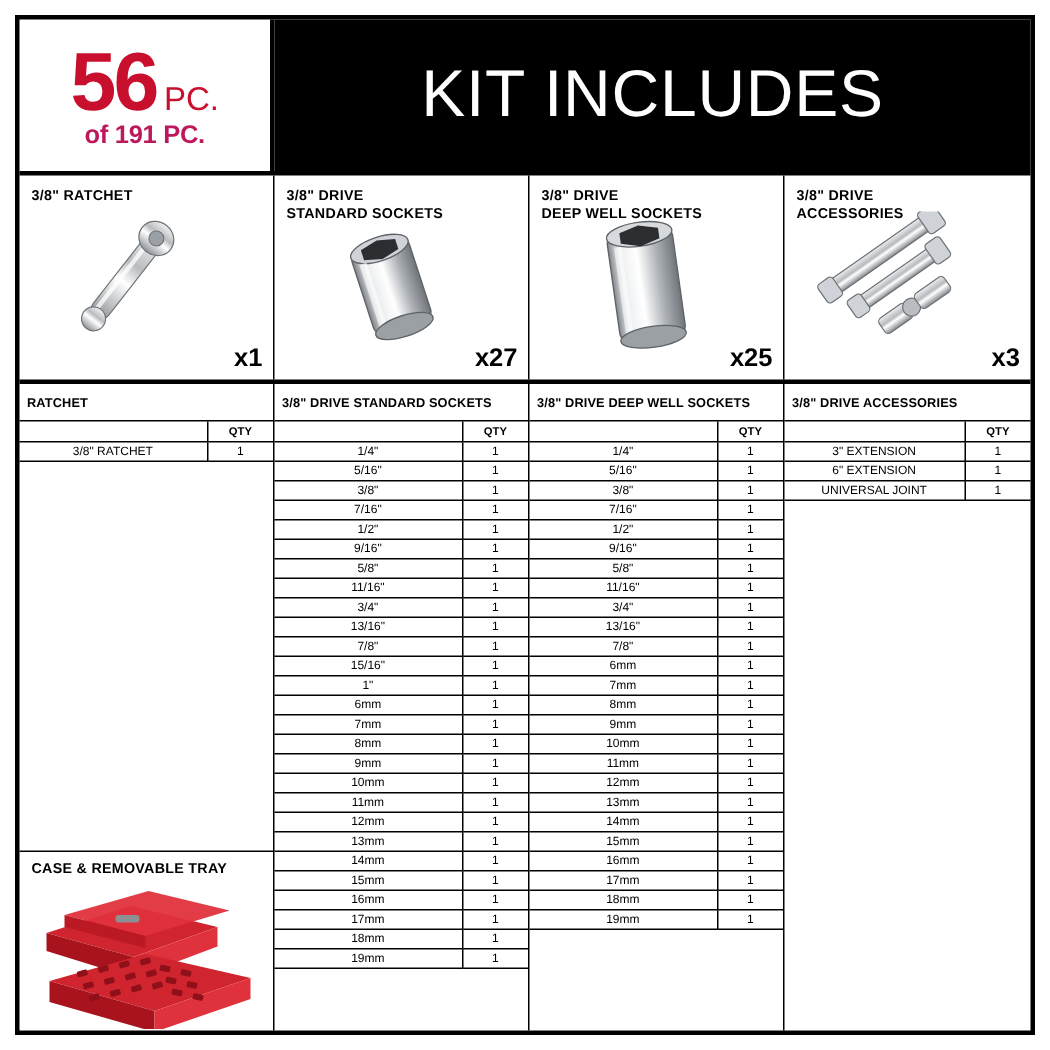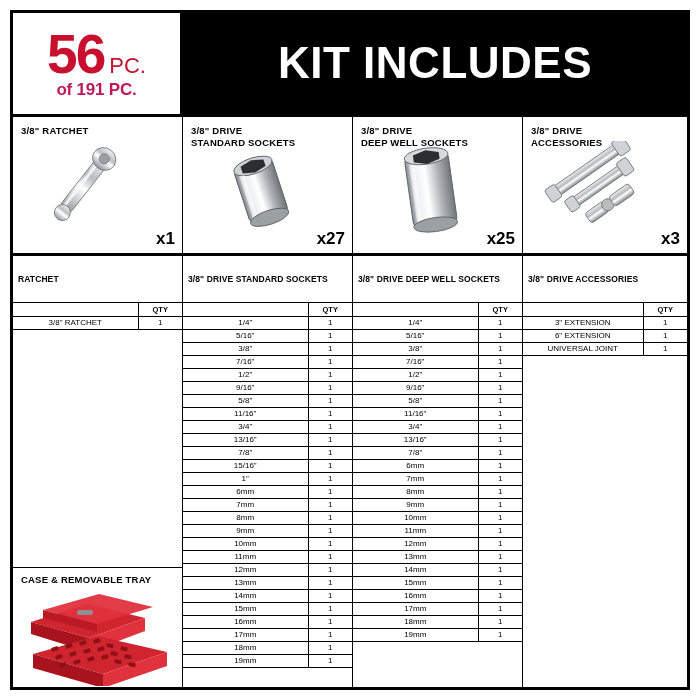--- a/index.html
+++ b/index.html
@@ -81,21 +81,21 @@
     flex-direction: column;
     background: #000;
   }
   .kit-title {
     flex: 1;
     display: flex;
     align-items: center;
     justify-content: center;
     color: #fff;
     font-size: 44px;
-    font-weight: bold;
+    font-weight: normal;
     letter-spacing: 0.5px;
     padding-bottom: 2px;
   }
   .metric-bar {
     height: 22px;
     background: #8c8c8c;
     color: #fff;
     display: flex;
     align-items: center;
     justify-content: center;
@@ -157,21 +157,21 @@
   }
   .tcol:last-child { border-right: none; }
   .tc-1 { width: 170px; }
   .tc-2 { width: 170px; }
   .tc-3 { width: 170px; }
   .tc-4 { flex: 1; }
 
   .tbl-head {
     font-size: 8.5px;
     font-weight: bold;
-    padding: 18px 5px;
+    padding: 7px 5px;
     border-bottom: 1px solid #000;
     letter-spacing: 0.1px;
   }
   table.items {
     width: 100%;
     border-collapse: collapse;
     table-layout: fixed;
   }
   table.items td {
     font-size: 8px;

